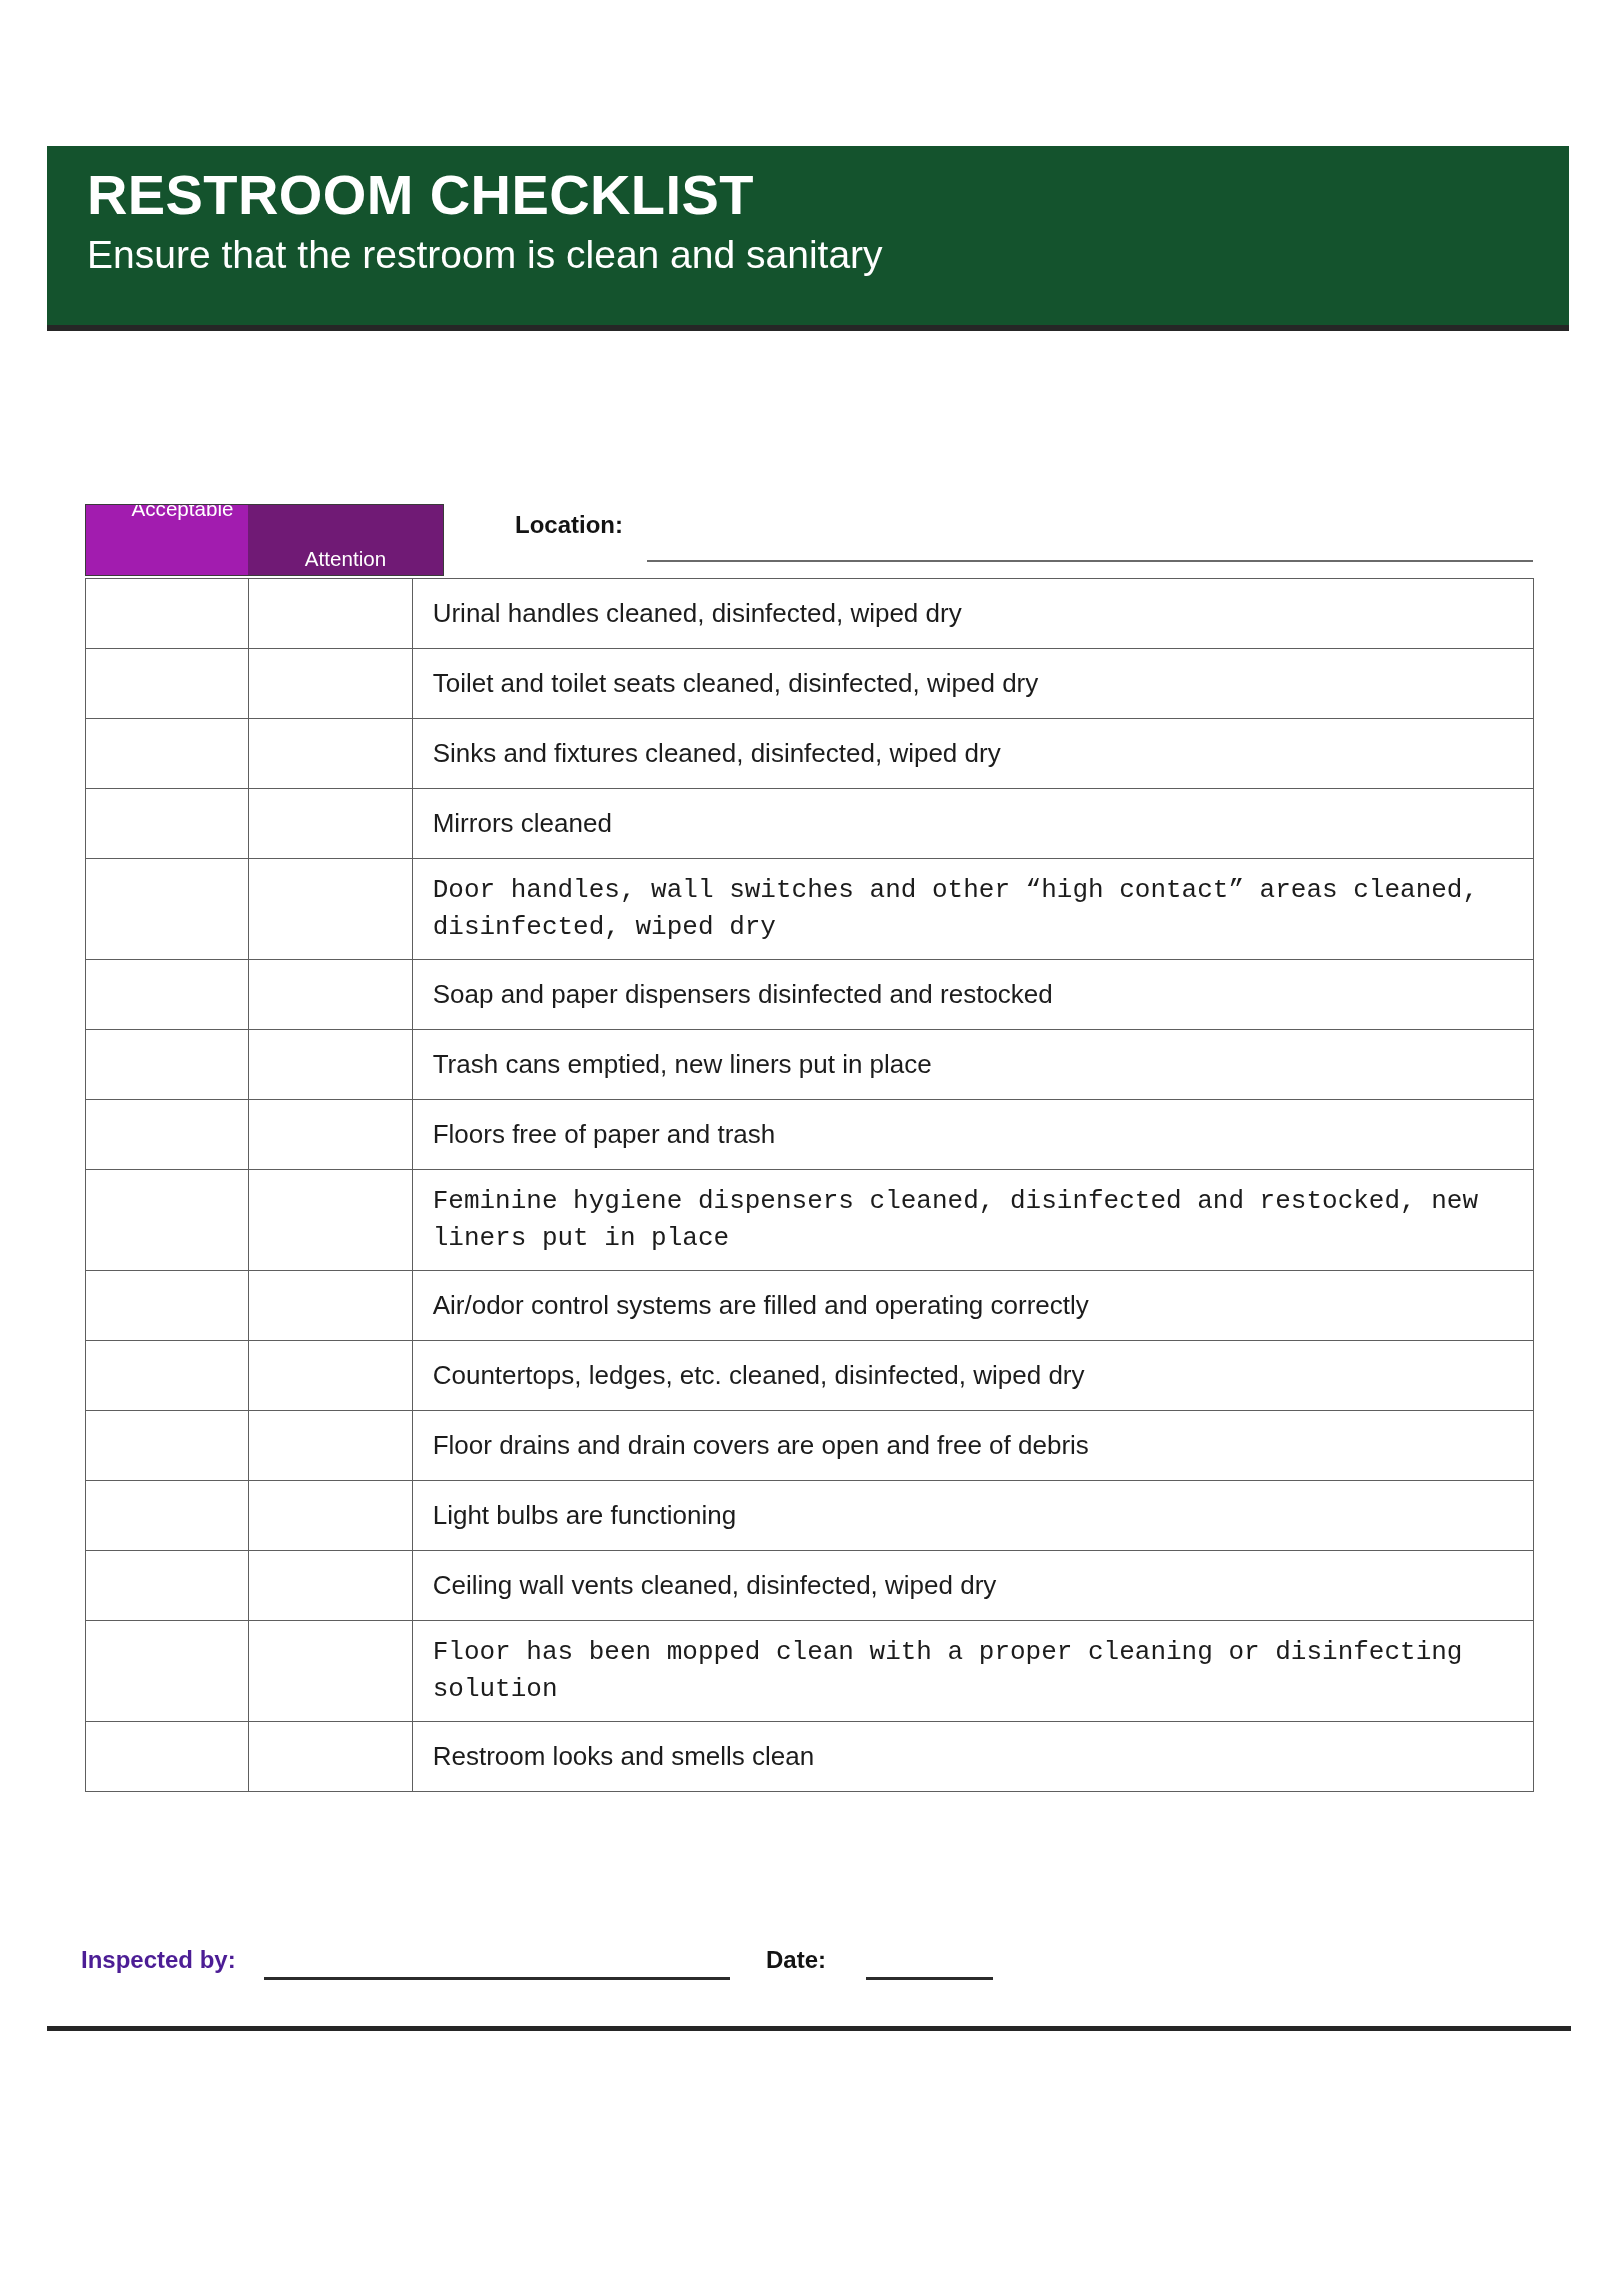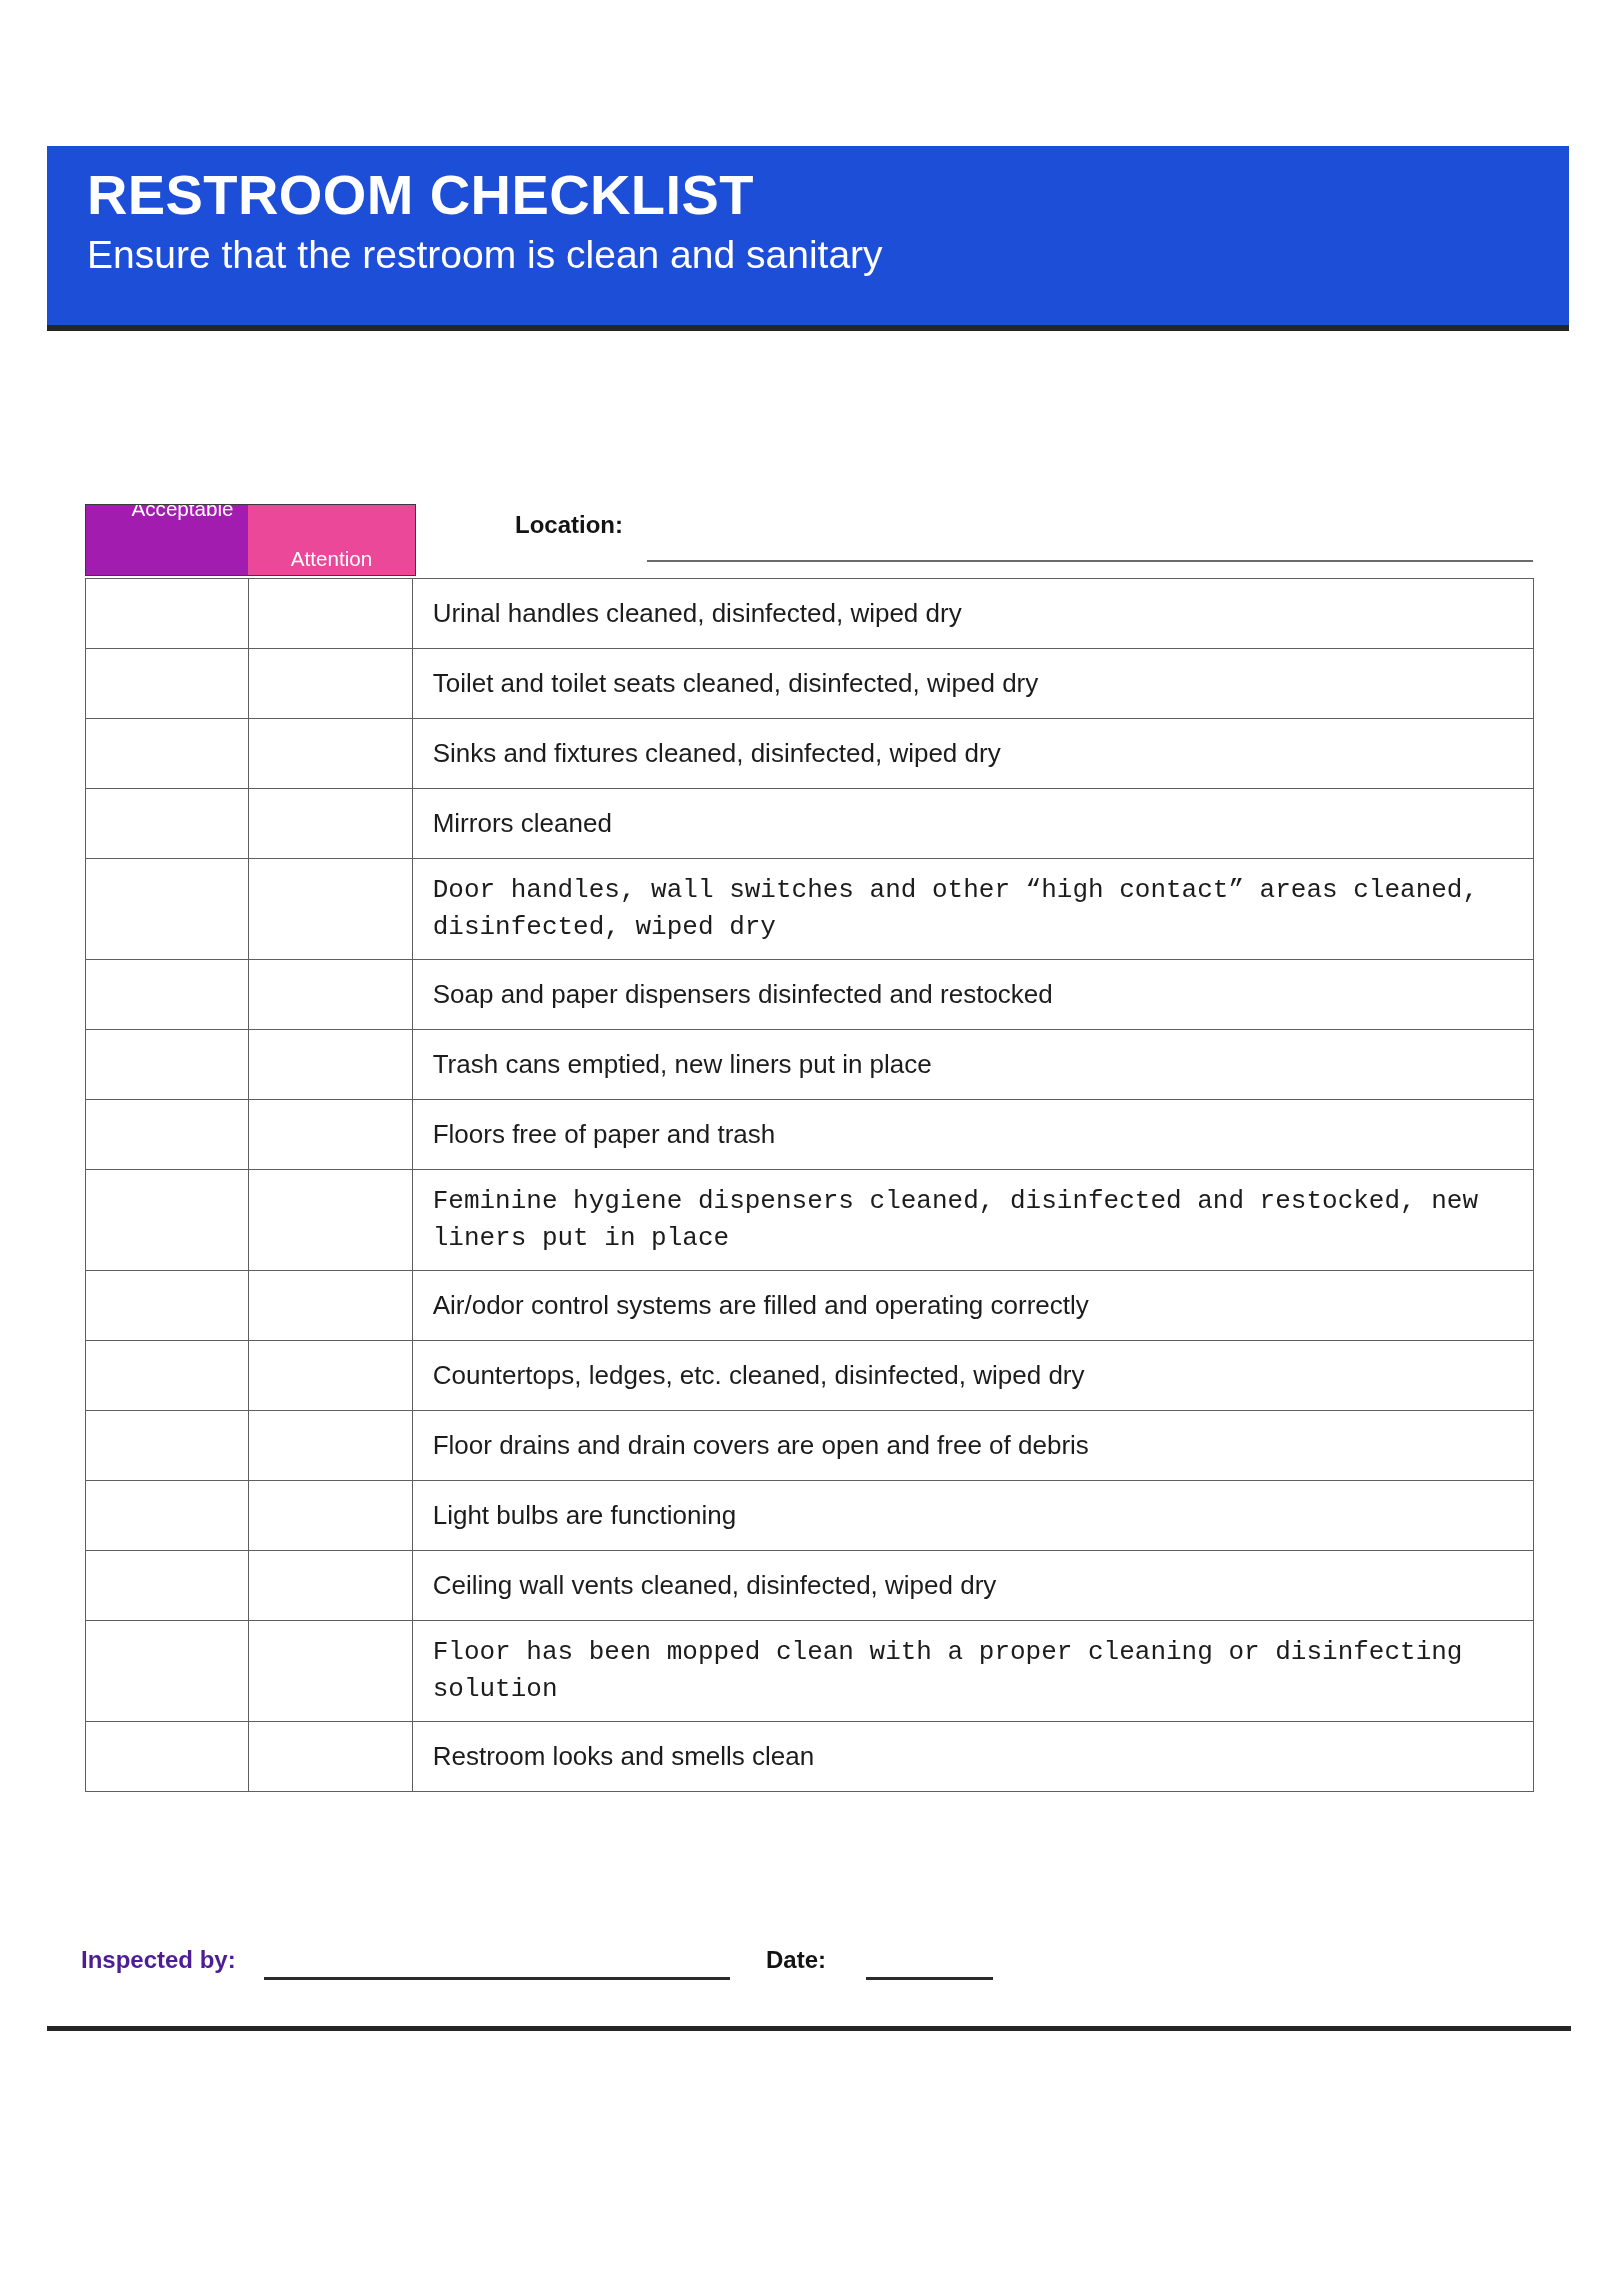--- a/index.html
+++ b/index.html
@@ -16,21 +16,21 @@
     overflow: hidden;
   }
 
   
   .header-banner {
     position: absolute;
     left: 47px;
     top: 146px;
     width: 1522px;
     height: 185px;
-    background: #1d4ed8;
+    background: #14532d;
     border-bottom: 6.3px solid #262626;
     box-sizing: border-box;
     padding: 19.7px 0 0 40px;
   }
   .header-title {
     font-size: 56px;
     font-weight: bold;
     color: #ffffff;
     letter-spacing: 0.4px;
     line-height: 1.05;
@@ -62,22 +62,22 @@
     border: 1.3px solid #3a3a3a;
     overflow: hidden;
   }
   .legend-acceptable {
     left: 0;
     width: 195px;
     background: #a21caf;
   }
   .legend-attention {
     left: 163px;
-    width: 168px;
-    background: #ec4899;
+    width: 196px;
+    background: #701a75;
     border-left: none;
   }
   .legend-acceptable .legend-label {
     position: absolute;
     left: 50%;
     transform: translateX(-50%);
     top: -8px;
     font-size: 20.6px;
     color: #ffffff;
     white-space: nowrap;

